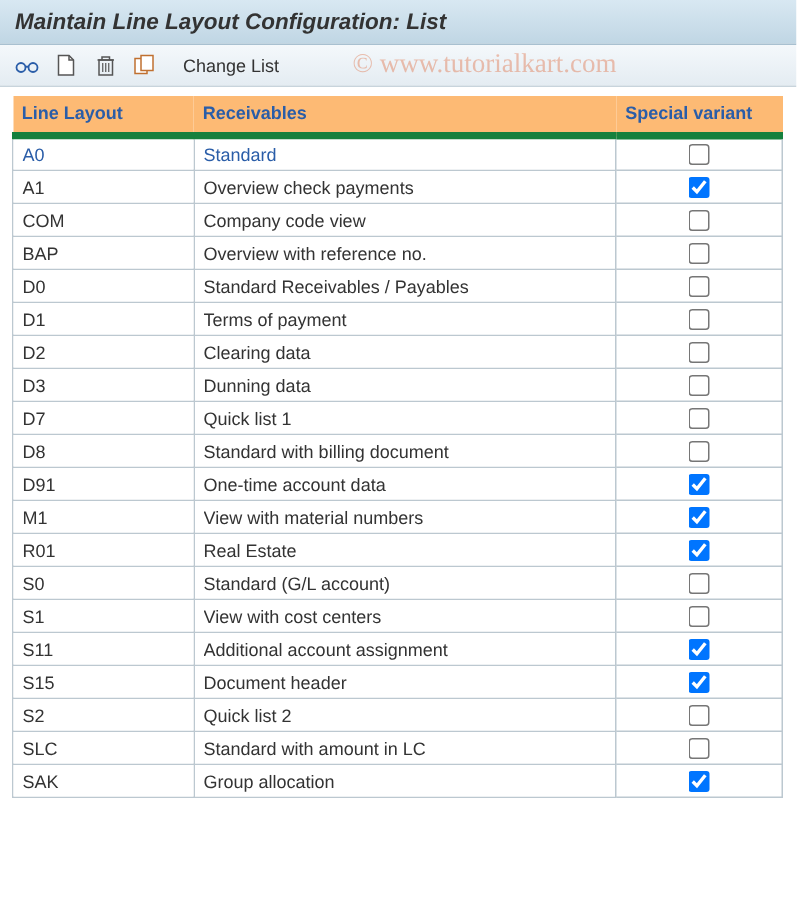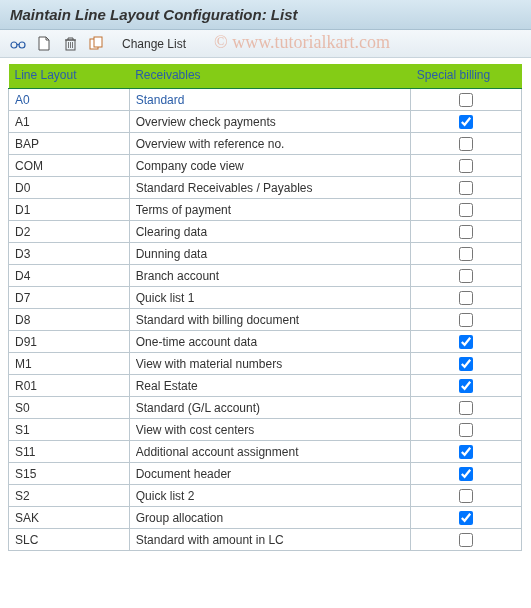--- a/index.html
+++ b/index.html
@@ -48,26 +48,26 @@
   }
   .content {
     padding: 6px 8px;
   }
   .table {
     border-collapse: collapse;
     width: 514px;
   }
   .table th {
     text-align: left;
-    font-weight: normal;
+    font-weight: bold;
     color: #2a5da8;
     padding: 4px 6px 6px 6px;
     font-size: 12px;
-    border-bottom: 1px solid #15803d;
-    background: #84cc16;
+    border-bottom: 5px solid #15803d;
+    background: #fdba74;
   }
   .table td {
     padding: 0;
     border: 1px solid #bcc8d0;
     height: 22px;
     vertical-align: middle;
   }
   .col-code { width: 120px; }
   .col-desc { width: 280px; }
   .col-var  { width: 110px; text-align: center; }
@@ -93,21 +93,21 @@
     height: 100%;
   }
   input[type="checkbox"] {
     width: 14px;
     height: 14px;
     margin: 0;
   }
   .watermark {
     position: absolute;
     top: 32px;
-    left: 214px;
+    left: 235px;
     font-size: 18px;
     color: rgba(224,120,80,0.45);
     font-family: Georgia, serif;
     pointer-events: none;
     z-index: 10;
   }
   svg { display: block; }
 </style>
 </head>
 <body>
@@ -153,21 +153,21 @@
 </div>
 
 <div class="watermark">© www.tutorialkart.com</div>
 
 <div class="content">
   <table class="table">
     <thead>
       <tr>
         <th class="col-code">Line Layout</th>
         <th class="col-desc">Receivables</th>
-        <th class="col-var">Special billing</th>
+        <th class="col-var">Special variant</th>
       </tr>
     </thead>
     <tbody id="tbody">
         <tr class="first-row">
           <td class="col-code code-cell"><input type="text" class="cell-input" value="A0" style=""></td>
           <td class="col-desc"><input type="text" class="cell-input" value="Standard" style=""></td>
           <td class="col-var">
             <div class="center-cell">
               <input type="checkbox" style="">
             </div>
@@ -176,38 +176,38 @@
         <tr>
           <td class="col-code code-cell"><input type="text" class="cell-input" value="A1" style=""></td>
           <td class="col-desc"><input type="text" class="cell-input" value="Overview check payments" style=""></td>
           <td class="col-var">
             <div class="center-cell">
               <input type="checkbox" checked="" style="">
             </div>
           </td>
         </tr>
         <tr>
+          <td class="col-code code-cell"><input type="text" class="cell-input" value="COM" style=""></td>
+          <td class="col-desc"><input type="text" class="cell-input" value="Company code view" style=""></td>
+          <td class="col-var">
+            <div class="center-cell">
+              <input type="checkbox" style="">
+            </div>
+          </td>
+        </tr>
+        <tr>
           <td class="col-code code-cell"><input type="text" class="cell-input" value="BAP" style=""></td>
           <td class="col-desc"><input type="text" class="cell-input" value="Overview with reference no." style=""></td>
           <td class="col-var">
             <div class="center-cell">
               <input type="checkbox" style="">
             </div>
           </td>
         </tr>
         <tr>
-          <td class="col-code code-cell"><input type="text" class="cell-input" value="COM" style=""></td>
-          <td class="col-desc"><input type="text" class="cell-input" value="Company code view" style=""></td>
-          <td class="col-var">
-            <div class="center-cell">
-              <input type="checkbox" style="">
-            </div>
-          </td>
-        </tr>
-        <tr>
           <td class="col-code code-cell"><input type="text" class="cell-input" value="D0" style=""></td>
           <td class="col-desc"><input type="text" class="cell-input" value="Standard Receivables / Payables" style=""></td>
           <td class="col-var">
             <div class="center-cell">
               <input type="checkbox" style="">
             </div>
           </td>
         </tr>
         <tr>
           <td class="col-code code-cell"><input type="text" class="cell-input" value="D1" style=""></td>
@@ -230,29 +230,20 @@
         <tr>
           <td class="col-code code-cell"><input type="text" class="cell-input" value="D3" style=""></td>
           <td class="col-desc"><input type="text" class="cell-input" value="Dunning data" style=""></td>
           <td class="col-var">
             <div class="center-cell">
               <input type="checkbox" style="">
             </div>
           </td>
         </tr>
         <tr>
-          <td class="col-code code-cell"><input type="text" class="cell-input" value="D4" style=""></td>
-          <td class="col-desc"><input type="text" class="cell-input" value="Branch account" style=""></td>
-          <td class="col-var">
-            <div class="center-cell">
-              <input type="checkbox" style="">
-            </div>
-          </td>
-        </tr>
-        <tr>
           <td class="col-code code-cell"><input type="text" class="cell-input" value="D7" style=""></td>
           <td class="col-desc"><input type="text" class="cell-input" value="Quick list 1" style=""></td>
           <td class="col-var">
             <div class="center-cell">
               <input type="checkbox" style="">
             </div>
           </td>
         </tr>
         <tr>
           <td class="col-code code-cell"><input type="text" class="cell-input" value="D8" style=""></td>
@@ -329,32 +320,32 @@
         <tr>
           <td class="col-code code-cell"><input type="text" class="cell-input" value="S2" style=""></td>
           <td class="col-desc"><input type="text" class="cell-input" value="Quick list 2" style=""></td>
           <td class="col-var">
             <div class="center-cell">
               <input type="checkbox" style="">
             </div>
           </td>
         </tr>
         <tr>
+          <td class="col-code code-cell"><input type="text" class="cell-input" value="SLC" style=""></td>
+          <td class="col-desc"><input type="text" class="cell-input" value="Standard with amount in LC" style=""></td>
+          <td class="col-var">
+            <div class="center-cell">
+              <input type="checkbox" style="">
+            </div>
+          </td>
+        </tr>
+        <tr>
           <td class="col-code code-cell"><input type="text" class="cell-input" value="SAK" style=""></td>
           <td class="col-desc"><input type="text" class="cell-input" value="Group allocation" style=""></td>
           <td class="col-var">
             <div class="center-cell">
               <input type="checkbox" checked="" style="">
-            </div>
-          </td>
-        </tr>
-        <tr>
-          <td class="col-code code-cell"><input type="text" class="cell-input" value="SLC" style=""></td>
-          <td class="col-desc"><input type="text" class="cell-input" value="Standard with amount in LC" style=""></td>
-          <td class="col-var">
-            <div class="center-cell">
-              <input type="checkbox" style="">
             </div>
           </td>
         </tr>
       </tbody>
   </table>
 </div>
 
 </body></html>

